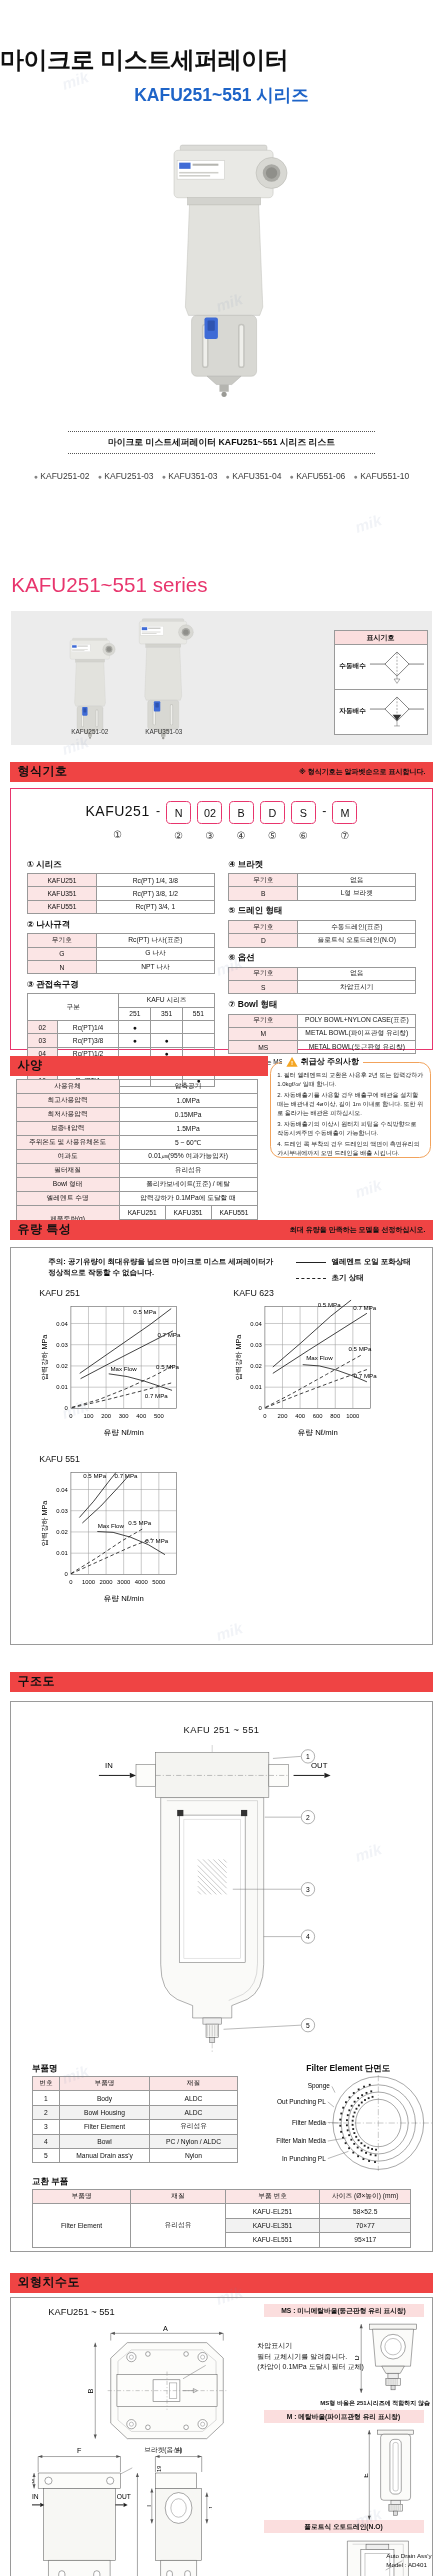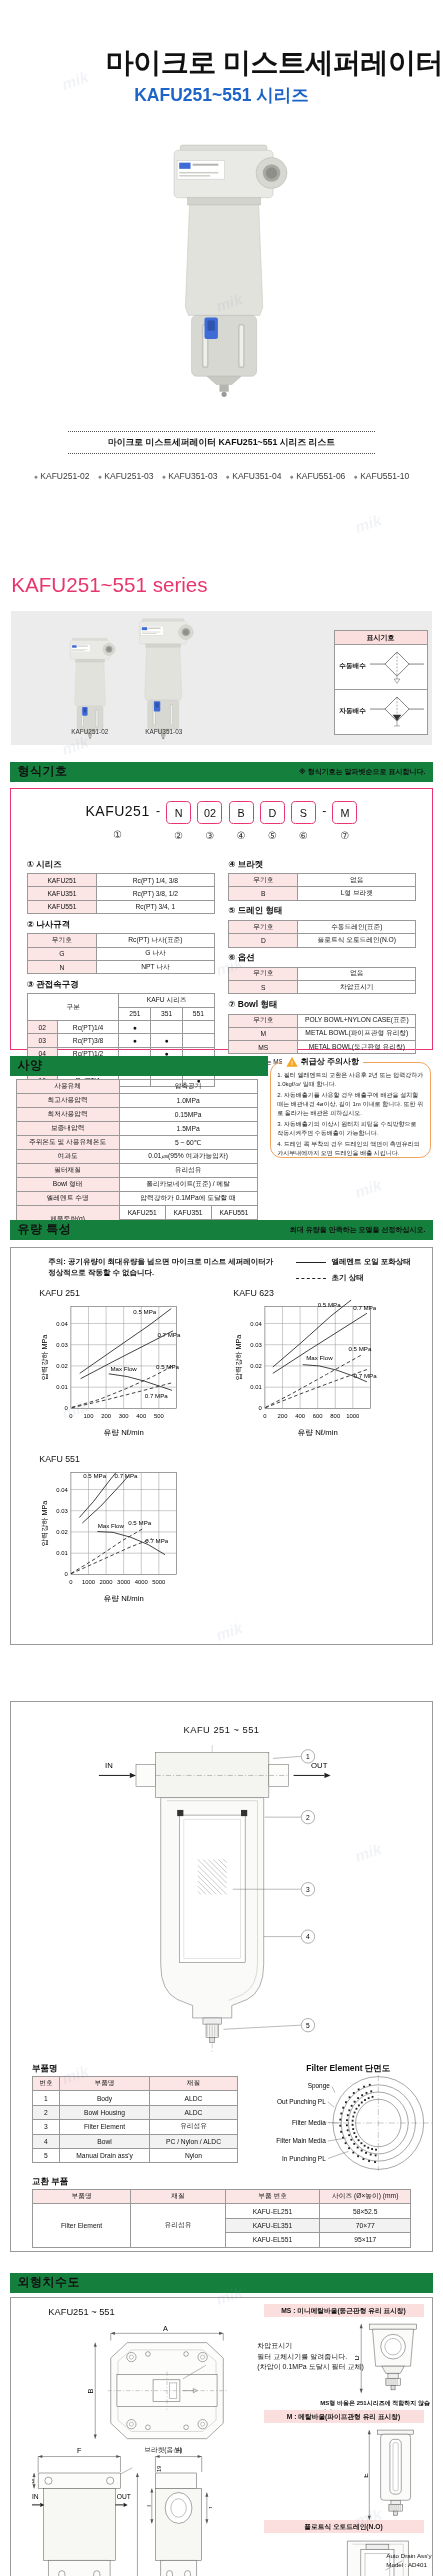--- a/index.html
+++ b/index.html
@@ -1,24 +1,24 @@
 <!DOCTYPE html>
 <html style="font-size:8.2px"><head>
 <meta charset="utf-8">
 <style>
   html,body{margin:0;padding:0;background:#fff;}
   body{font-family:"Liberation Sans","DejaVu Sans",sans-serif;color:#111;}
   #page{position:relative;width:443px;height:2900px;margin:0 auto;background:#fff;overflow:hidden;}
   .abs{position:absolute;}
   
-  .bar{position:absolute;left:10.3px;right:10.3px;height:19.6px;background:#15803d;display:flex;align-items:center;justify-content:space-between;padding:0 7.2px;box-sizing:border-box;}
+  .bar{position:absolute;left:10.3px;right:10.3px;height:19.6px;background:#ef4444;display:flex;align-items:center;justify-content:space-between;padding:0 7.2px;box-sizing:border-box;}
   .bar .bt{font-size:12px;font-weight:700;letter-spacing:0.5px;}
   .bar .bn{font-size:7px;font-weight:700;}
   
-  .hd-title{position:absolute;top:44px;left:0;right:0;text-align:right;font-size:28px;font-weight:900;letter-spacing:-0.5px;}
+  .hd-title{position:absolute;top:44px;left:0;right:0;text-align:left;font-size:24px;font-weight:900;letter-spacing:-0.5px;}
   .hd-sub{position:absolute;top:83px;left:0;right:0;text-align:center;font-size:17.5px;font-weight:700;color:#1e64c8;}
   
   .hero{position:absolute;top:133px;left:0;right:0;height:278px;display:flex;align-items:center;justify-content:center;}
   
   .banner{position:absolute;top:431px;left:68px;width:307px;border-top:1px dotted #555;border-bottom:1px dotted #555;padding:4.6px 0;text-align:center;font-size:8.8px;font-weight:700;}
   .bullets{position:absolute;top:471px;left:0;right:0;display:flex;justify-content:center;gap:8.2px;font-size:8.5px;}
   .bullets .bi{display:flex;align-items:center;gap:2.6px;color:#3a3a3a;}
   .bullets .dot{color:#848484;font-size:6.7px;}
   
   .series-title{position:absolute;top:573px;left:11.3px;font-size:20.6px;color:#e8356d;letter-spacing:0;}
@@ -607,20 +607,23 @@
             <polyline points="62.2,210.3 109.8,181.1 161.1,146.8 203.8,122.1" fill="none" stroke="#1a1a1a" stroke-width="1.6" stroke-dasharray="7 5"></polyline>
             <text x="173.38333333333333" y="115.06250000000001" font-size="12">0.5 MPa</text>
             <polyline points="62.2,210.8 123.5,183.1 178.2,158.4 219.2,142.7" fill="none" stroke="#1a1a1a" stroke-width="1.6" stroke-dasharray="7 5"></polyline>
             <text x="206.525" y="150.95" font-size="12">0.7 MPa</text>
             <text transform="rotate(-90 16 113)" x="16" y="113" font-size="14" text-anchor="middle">압력강하 MPa</text>
             <text x="164.5" y="264" font-size="15" text-anchor="middle">유량 Nℓ/min</text>
           </svg></div>
     </div>
   </div>
 
+  <div class="bar" style="top:1672px;">
+    <span class="bt">구조도</span>
+  </div>
   <div class="structbox">
     <div class="s-title">KAFU 251 ~ 551</div>
     <div class="abs" style="left:67px;top:41px;" id="struct-mount"><svg width="289" height="311" viewBox="0 0 560 604">
           <line x1="260" y1="4" x2="260" y2="600" stroke="#aaa" stroke-dasharray="14 4 3 4"></line>
           <rect x="150" y="18" width="220" height="88" fill="#f4f4f1" stroke="#666"></rect>
           <rect x="112" y="42" width="38" height="42" fill="#fcfcfa" stroke="#666"></rect>
           <rect x="370" y="42" width="38" height="42" fill="#fcfcfa" stroke="#666"></rect>
           <line x1="150" y1="63" x2="408" y2="63" stroke="#888" stroke-dasharray="10 4 2 4"></line>
           <text x="52" y="48" font-size="15">IN</text>
           <line x1="40" y1="63" x2="100" y2="63" stroke="#222" stroke-width="2"></line>

